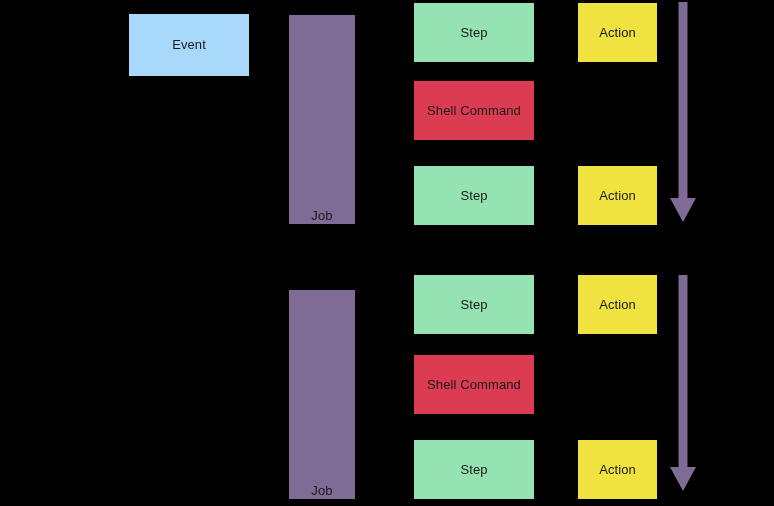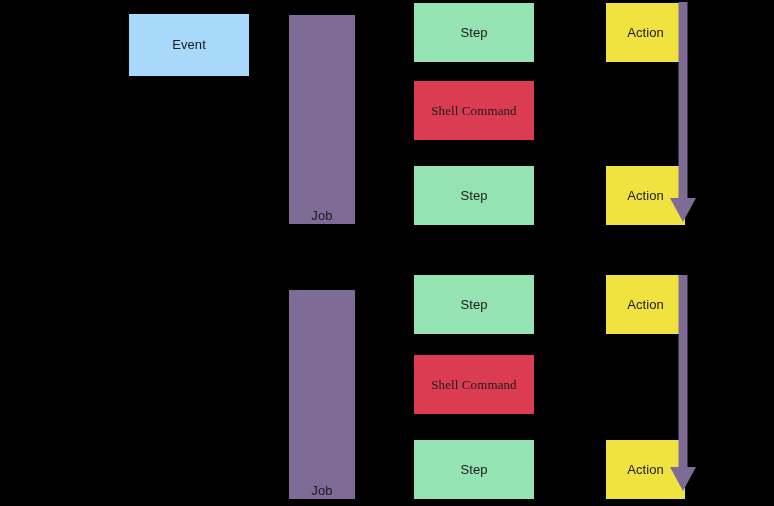--- a/index.html
+++ b/index.html
@@ -27,22 +27,22 @@
     font-size: 13px;
     line-height: 1.2;
     font-family: "Liberation Sans", sans-serif;
     text-align: center;
     white-space: nowrap;
     letter-spacing: 0.1px;
   }
   .node-event      { background: #a8d8fa; }
   .node-job        { background: #7e6b96; align-items: flex-end; }
   .node-step       { background: #95e2b3; }
-  .node-shell      { background: #dc3c52; font-family: Liberation Serif, serif; }
-  .node-action     { background: #f0e340; margin-left: 28px; }
+  .node-shell      { background: #dc3c52; }
+  .node-action     { background: #f0e340; }
 
   .arrow {
     position: absolute;
     pointer-events: none;
   }
   .arrow svg { display: block; }
 </style>
 </head>
 <body>
 

